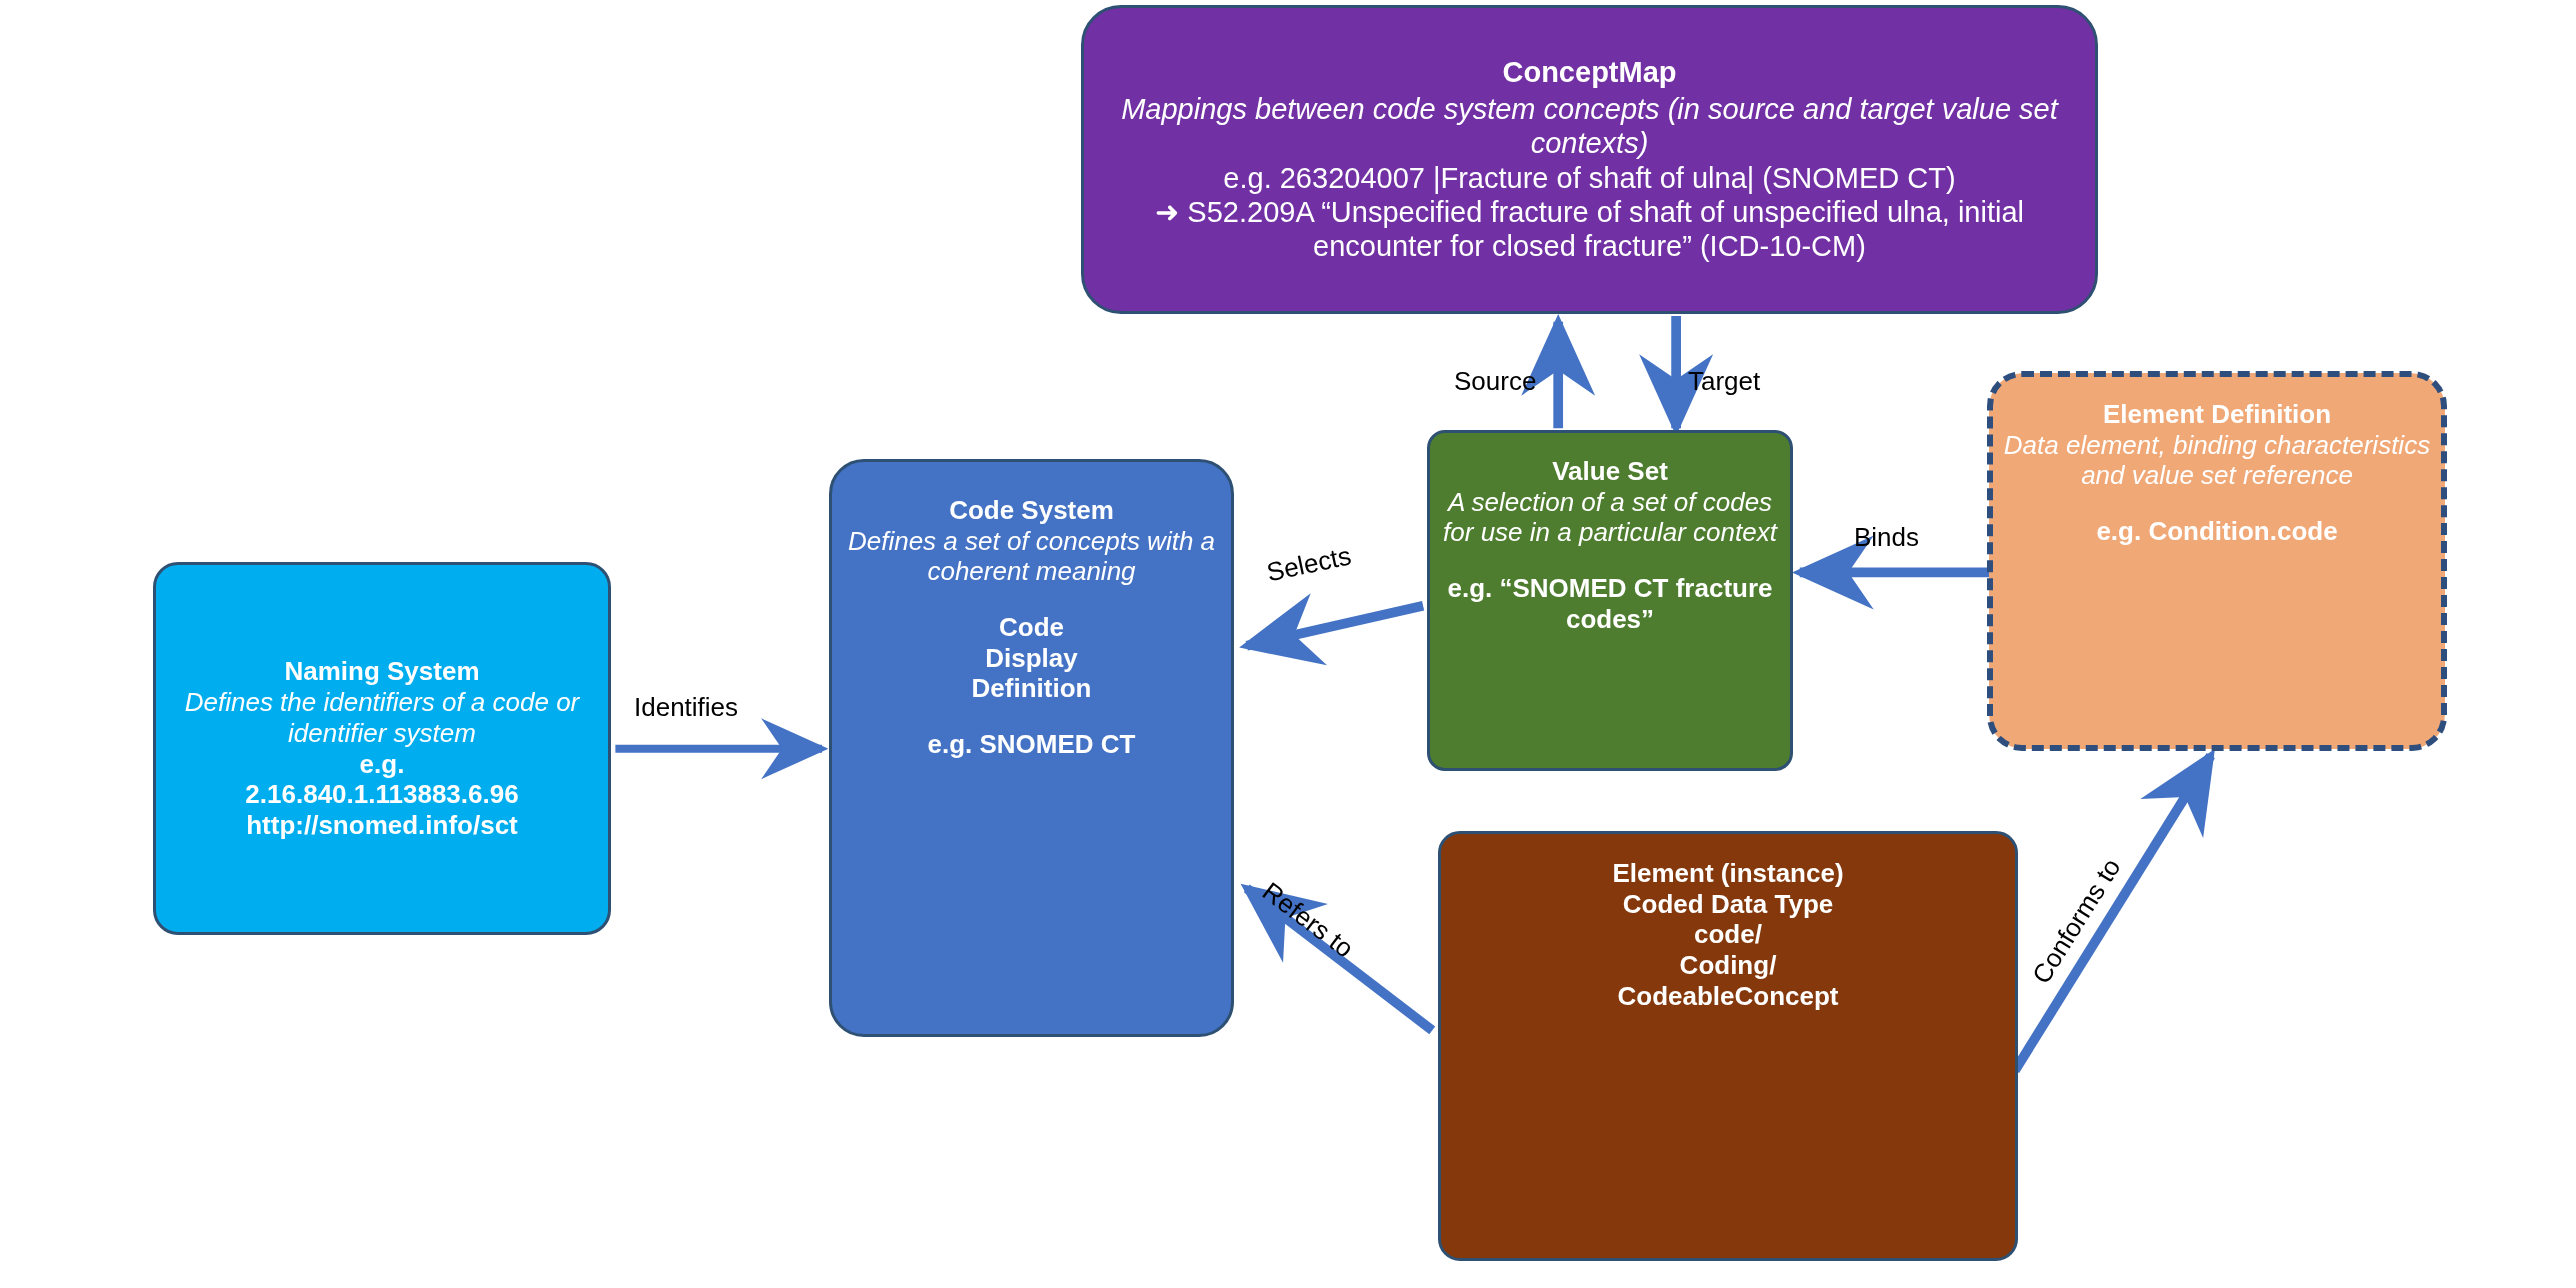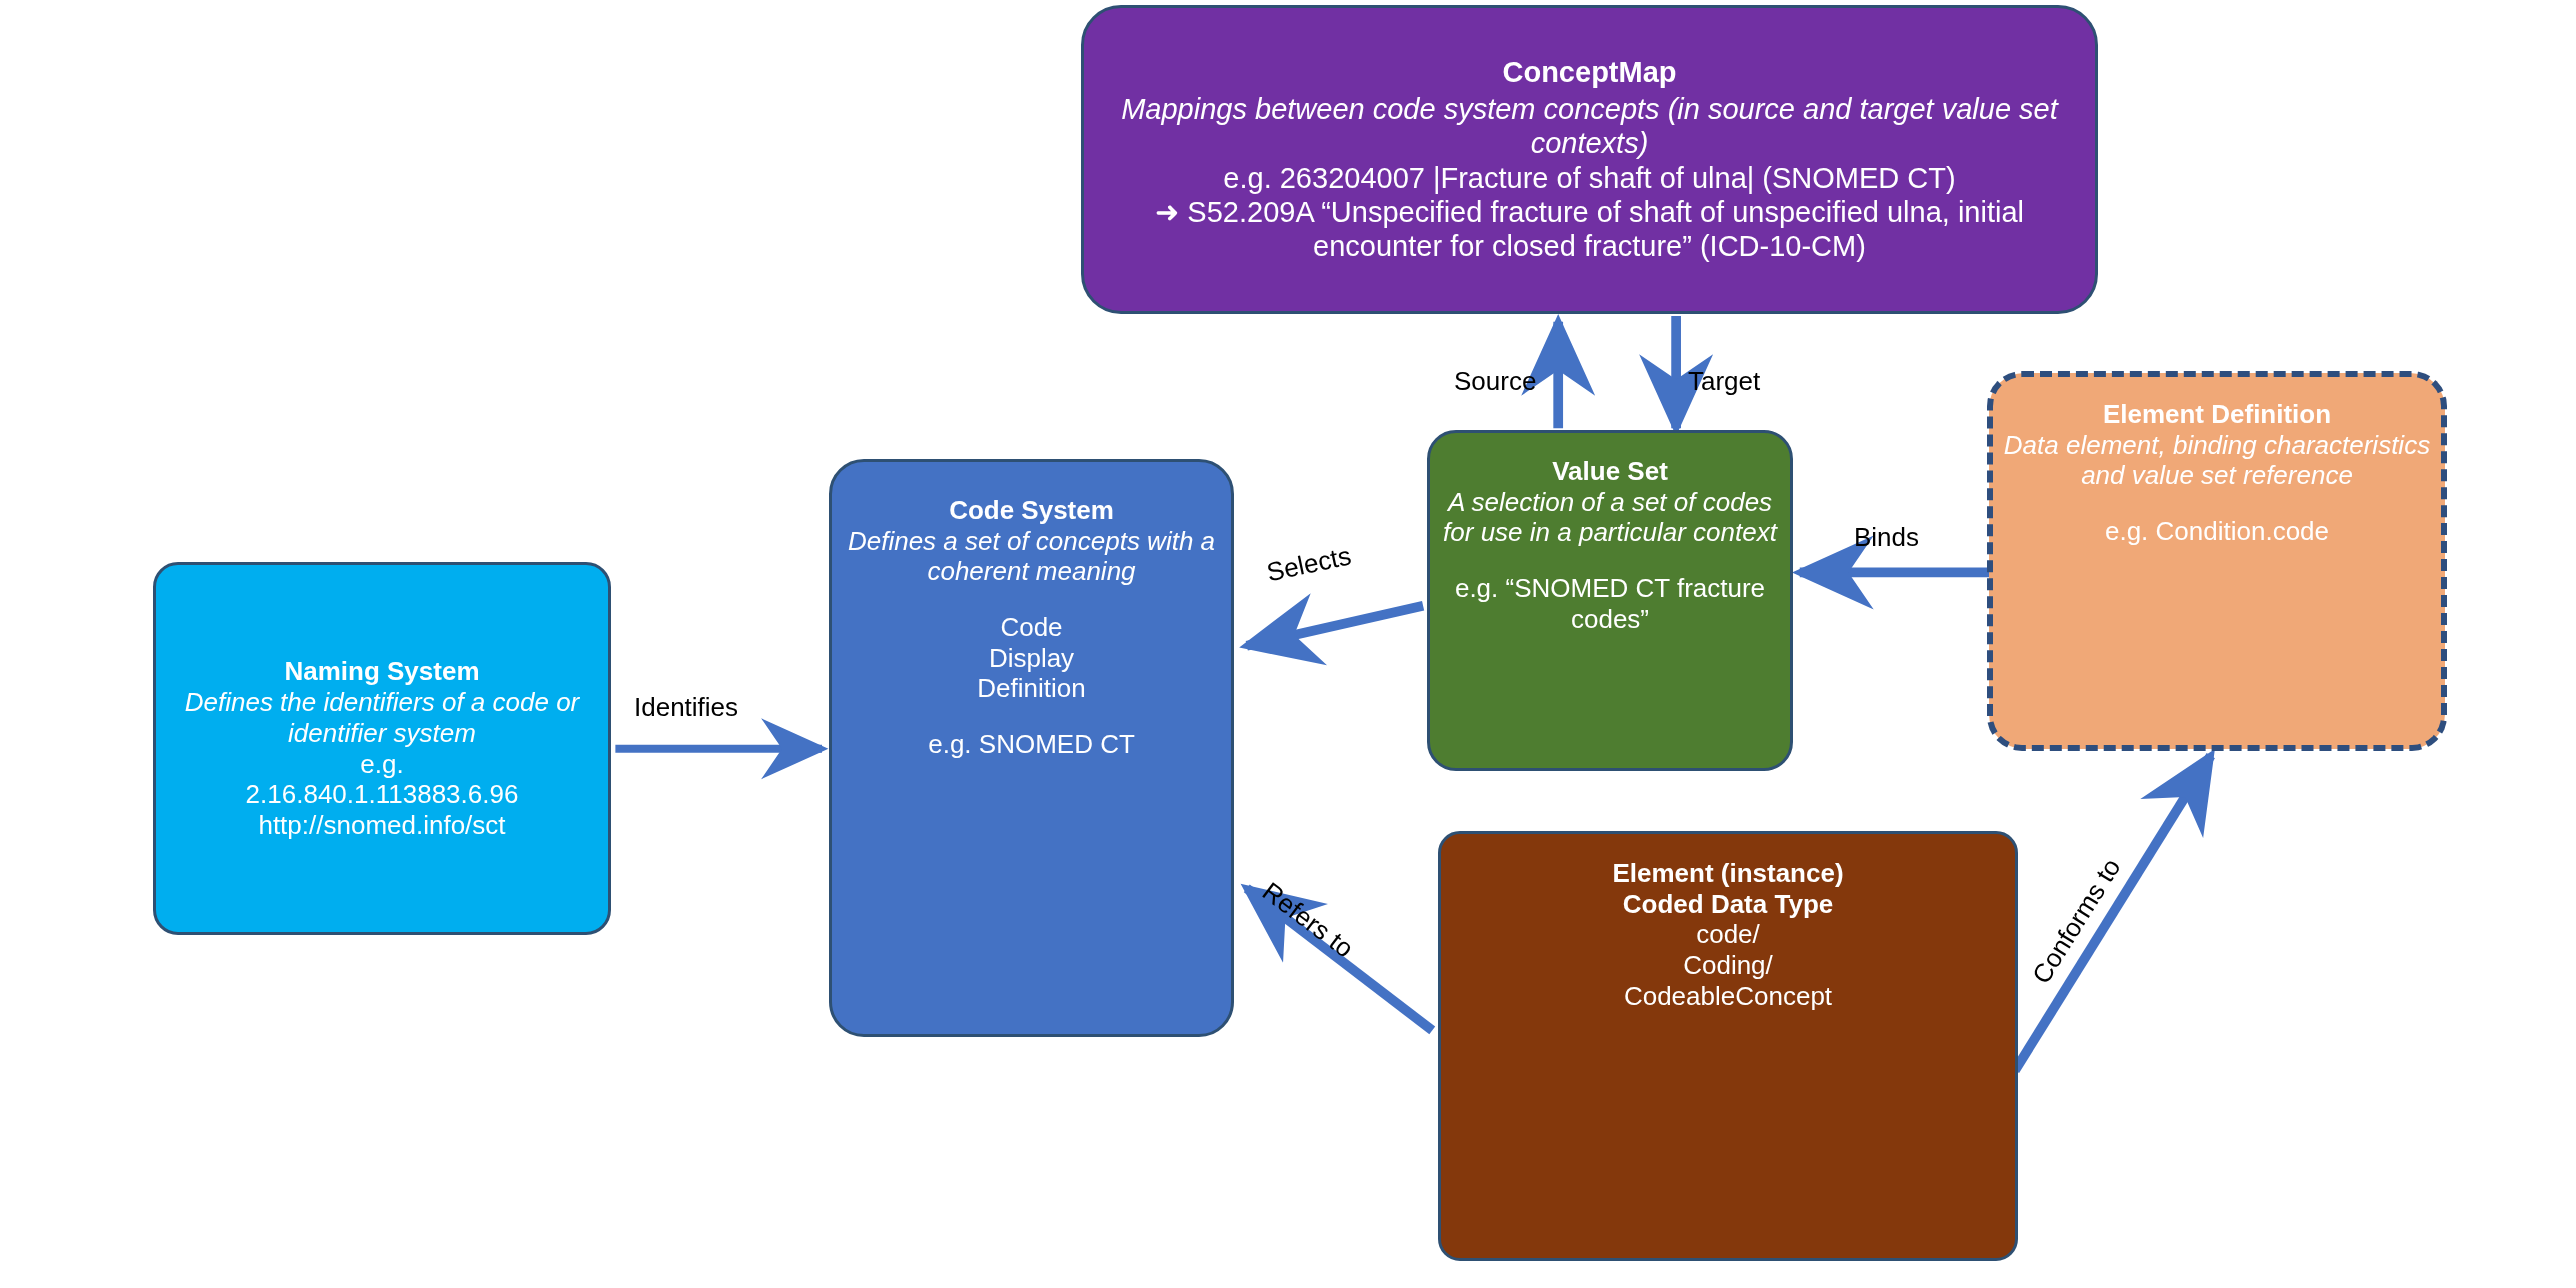--- a/index.html
+++ b/index.html
@@ -30,21 +30,21 @@
     border: 3.4px solid #2e5073;
     padding: 10.3px 8px;
     line-height: 1.18;
   }
   .node .ttl {
     font-weight: bold;
   }
   .node .ital {
     font-style: italic;
   }
-  .node .plain { font-style: normal; font-weight: normal; }
+  .node .plain { font-style: normal; font-weight: bold; }
 
   
   #conceptmap {
     left: 1081px; top: 4.6px;
     width: 1017px; height: 309px;
     background: #7130A3;
     border-radius: 40px;
     font-size: 29px;
     justify-content: center;
     padding: 5.7px 19.5px;
@@ -71,21 +71,21 @@
     justify-content: flex-start;
     padding-top: 33px;
     margin-top: 38px;
   }
 
   #valueset {
     left: 1427px; top: 430px;
     width: 366px; height: 341px;
     background: #4E7B2A;
     background: #4E7D30;
-    border-radius: 29px;
+    border-radius: 18px;
     font-size: 26px;
     justify-content: flex-start;
     padding-top: 23px;
   }
 
   #elemdef {
     left: 1989px; top: 373px;
     width: 456px; height: 376px;
     background: #F0A877;
     border-radius: 35px;

